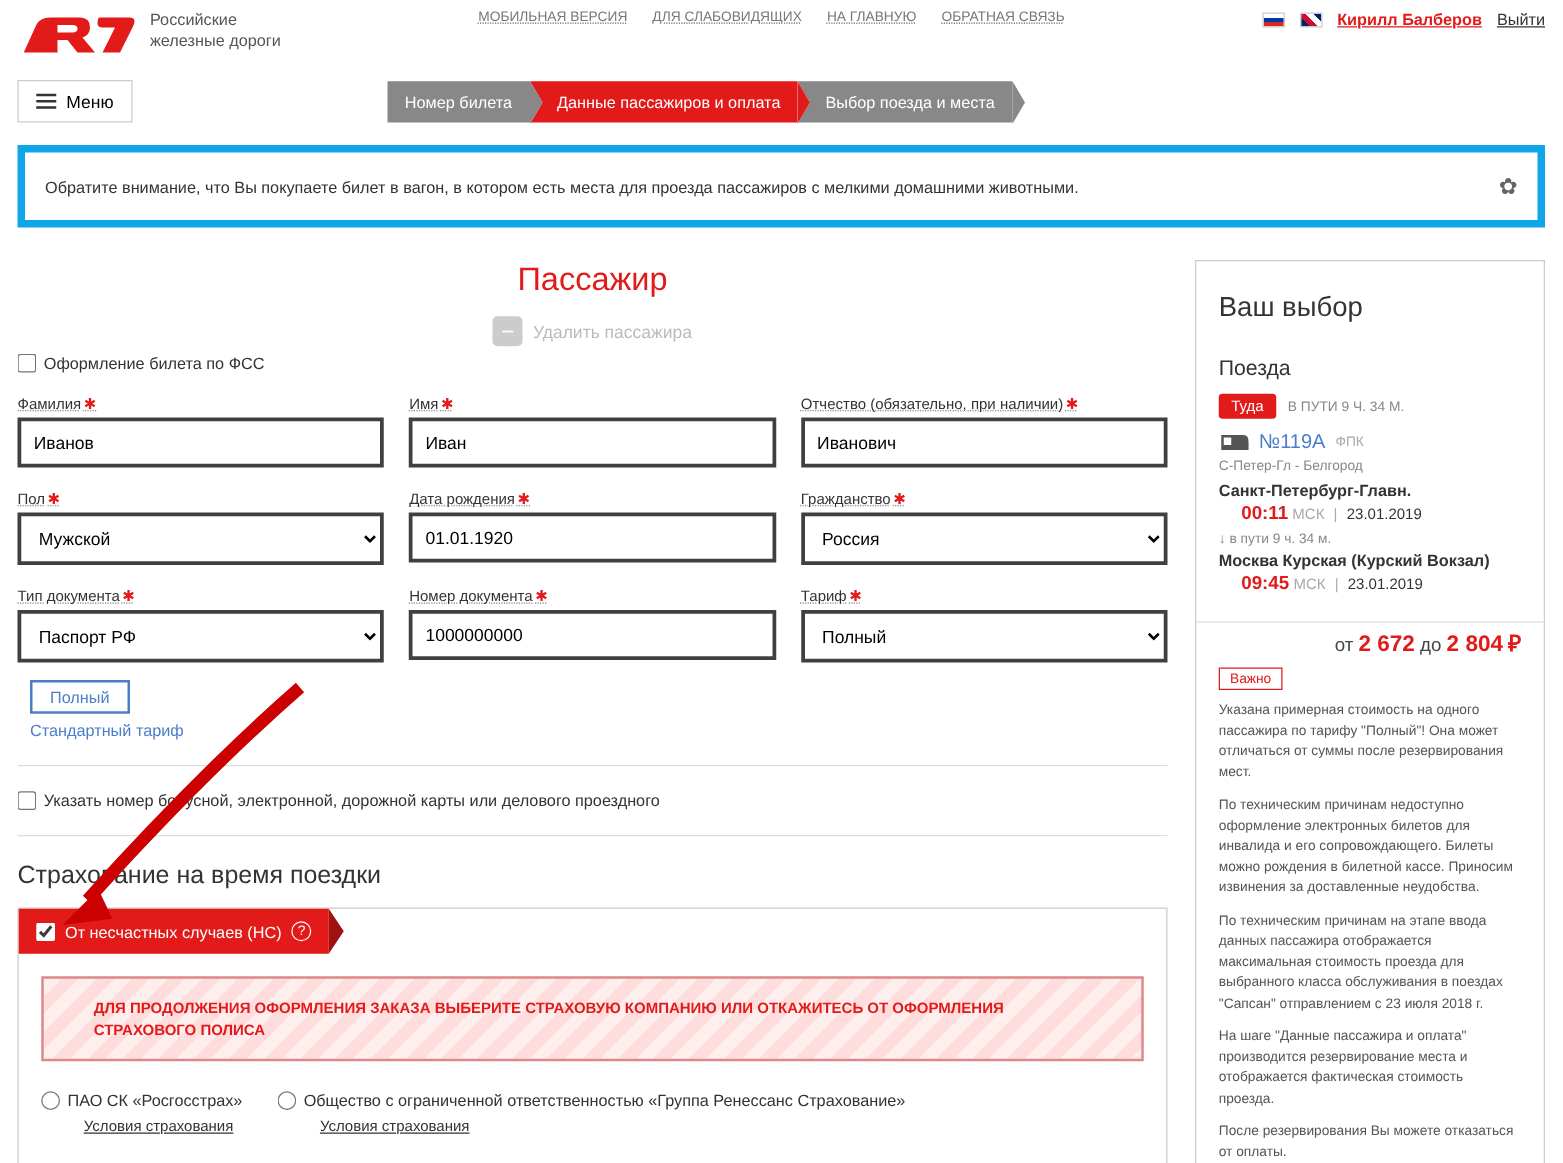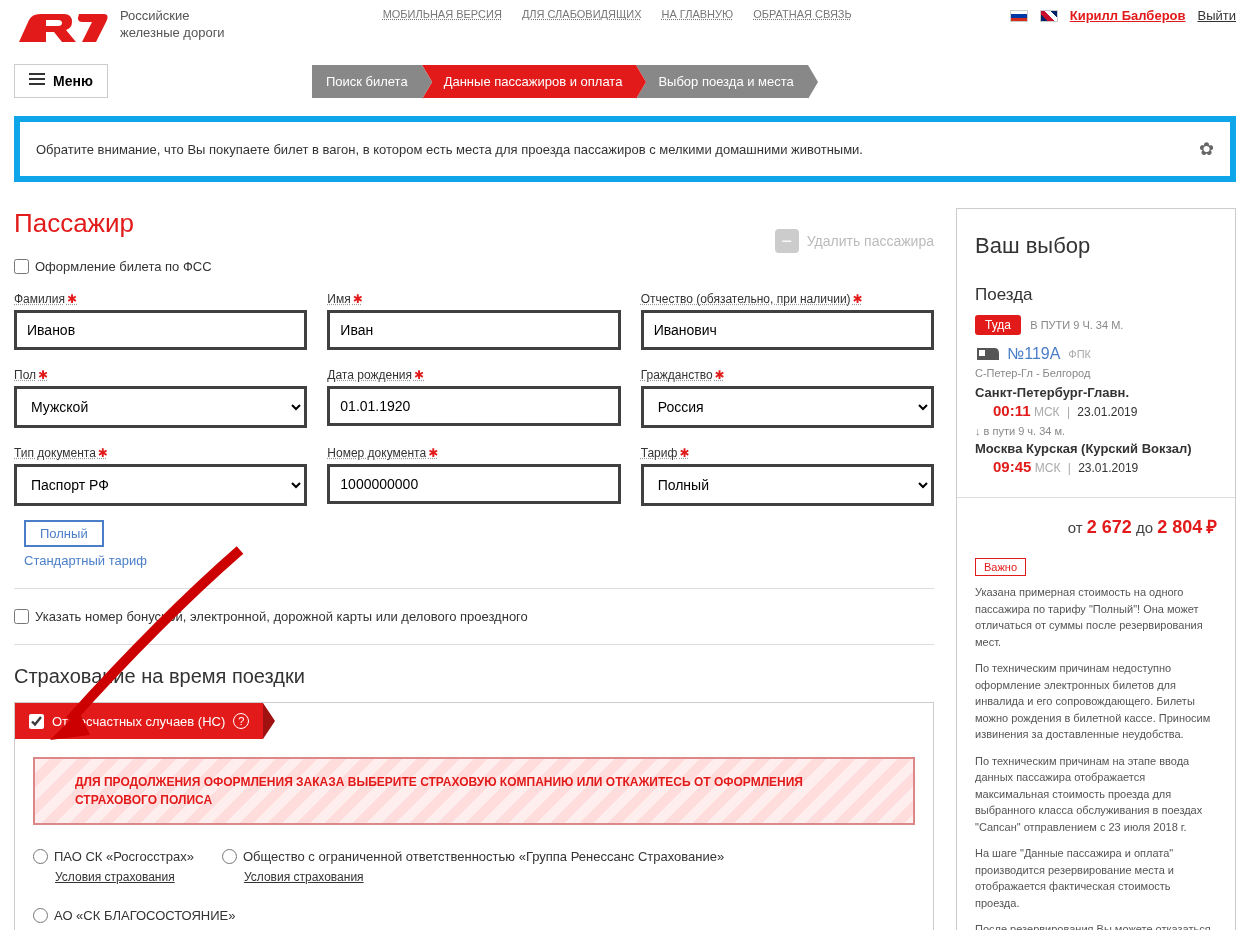--- a/index.html
+++ b/index.html
@@ -10,38 +10,38 @@
 .logo-text { font-size: 13px; color: #555; line-height: 1.3; }
 .top-links { display: flex; gap: 20px; font-size: 11px; }
 .top-links a { color: #777; text-decoration: underline dotted; cursor: pointer; }
 .user-block { display: flex; align-items: center; gap: 12px; font-size: 13px; }
 .flag { width: 18px; height: 12px; display: inline-block; }
 .flag-ru { background: linear-gradient(#fff 33%, #0039a6 33% 66%, #d52b1e 66%); border: 1px solid #ccc; }
 .flag-en { background: linear-gradient(45deg, #012169 25%, #c8102e 25% 50%, #fff 50% 75%, #012169 75%); border: 1px solid #ccc; }
 .username { color: #e21a1a; font-weight: bold; text-decoration: underline; }
 .logout { color: #333; text-decoration: underline; cursor: pointer; }
 .nav-row { display: flex; gap: 12px; padding: 16px 14px 10px; align-items: center; }
-.menu-btn { border: 1px solid #ccc; padding: 8px 14px; display: flex; gap: 8px; background: #fff; cursor: pointer; font-weight: bold; font-size: 14px; }
+.menu-btn { border: 1px solid #ccc; padding: 8px 14px; display: flex; align-items: center; gap: 8px; background: #fff; cursor: pointer; font-weight: normal; font-size: 14px; }
 .hamburger { width: 16px; height: 12px; display: flex; flex-direction: column; justify-content: space-between; }
 .hamburger span { height: 2px; background: #333; }
 .breadcrumb { display: flex; }
 .crumb { padding: 9px 14px 9px 22px; color: #fff; font-size: 13px; position: relative; background: #888; }
 .crumb:first-child { padding-left: 14px; }
 .crumb::after { content: ''; position: absolute; right: -10px; top: 0; border-top: 17px solid transparent; border-bottom: 17px solid transparent; border-left: 10px solid #888; z-index: 2; }
 .crumb::before { content: ''; position: absolute; left: 0; top: 0; border-top: 17px solid transparent; border-bottom: 17px solid transparent; border-left: 10px solid #fff; }
 .crumb:first-child::before { display: none; }
 .crumb.active { background: #e21a1a; }
 .crumb.active::after { border-left-color: #e21a1a; }
 .notice { border: 6px solid #0ea5e9; margin: 8px 14px; padding: 16px; display: flex; justify-content: space-between; align-items: center; font-size: 13px; }
 .notice-close { font-size: 18px; color: #666; cursor: pointer; }
 .main { display: flex; padding: 18px 14px; gap: 22px; align-items: flex-start; }
 .left-col { flex: 1; }
 .right-col { width: 280px; border: 1px solid #ccc; background: #fff; }
 h1 { font-size: 26px; color: #e21a1a; font-weight: normal; margin-bottom: 14px; }
-.pax-header { display: flex; justify-content: space-between; align-items: flex-end; }
+.pax-header { display: flex; justify-content: space-between; align-items: center; flex-direction: column; }
 .delete-pax { color: #bbb; display: flex; align-items: center; gap: 8px; font-size: 14px; }
 .minus-btn { width: 24px; height: 24px; background: #ccc; color: #fff; border-radius: 4px; display: inline-flex; align-items: center; justify-content: center; font-size: 18px; }
 .checkbox-row { display: flex; align-items: center; gap: 6px; margin: 6px 0 18px; font-size: 13px; }
 .checkbox-row input { width: 15px; height: 15px; }
 .form-grid { display: grid; grid-template-columns: 1fr 1fr 1fr; gap: 18px 20px; }
 .field label { font-size: 12px; display: block; margin-bottom: 4px; text-decoration: underline dotted #999; }
 .req { color: #e21a1a; margin-left: 2px; }
 .field input, .field select { width: 100%; padding: 9px 10px; border: 3px solid #404040; font-size: 14px; background: #fff; }
 .tariff-tag { border: 2px solid #4a7ec8; color: #4a7ec8; padding: 4px 14px; display: inline-block; margin: 14px 0 6px 10px; font-size: 13px; }
 .tariff-link { color: #4a7ec8; font-size: 13px; margin-left: 10px; cursor: pointer; }
@@ -50,39 +50,39 @@
 .insurance-box { border: 1px solid #ccc; }
 .ins-header { background: #e21a1a; color: #fff; padding: 10px 14px; display: inline-flex; align-items: center; gap: 8px; position: relative; font-size: 13px; }
 .ins-header::after { content: ''; position: absolute; right: -12px; top: 0; border-top: 18px solid transparent; border-bottom: 18px solid transparent; border-left: 12px solid #a01212; }
 .ins-header input { width: 15px; height: 15px; accent-color: #fff; }
 .help-circle { width: 16px; height: 16px; border: 1.5px solid #fff; border-radius: 50%; display: inline-flex; align-items: center; justify-content: center; font-size: 11px; }
 .ins-body { padding: 18px; }
 .ins-warning { border: 2px solid #d88; background: repeating-linear-gradient(135deg, #fee 0 10px, #fdd 10px 20px); padding: 14px 40px; color: #e21a1a; font-weight: bold; font-size: 12px; line-height: 1.5; margin-bottom: 24px; }
 .ins-options { display: flex; flex-wrap: wrap; gap: 10px 28px; font-size: 13px; }
 .ins-opt { display: flex; align-items: center; gap: 6px; }
 .ins-opt input { width: 15px; height: 15px; }
-.ins-terms { font-size: 12px; text-decoration: underline; color: #333; margin-top: 6px; margin-left: 22px; display: block; cursor: pointer; }
+.ins-terms { font-size: 12px; text-decoration: underline; color: #333; margin-top: 6px; margin-left: 34px; display: block; cursor: pointer; }
 .ins-row { margin-bottom: 14px; }
 .right-col h2 { font-size: 22px; padding: 16px 18px 8px; }
 .right-col h3 { font-size: 17px; padding: 4px 18px 10px; font-weight: normal; }
 .trip-info { padding: 0 18px 16px; font-size: 12px; }
 .dir-badge { background: #e21a1a; color: #fff; padding: 3px 10px; border-radius: 3px; font-size: 12px; display: inline-block; }
 .travel-time { color: #888; font-size: 11px; margin-left: 6px; }
 .train-row { display: flex; align-items: center; gap: 8px; margin: 10px 0 4px; }
 .train-icon { width: 24px; height: 16px; }
 .train-num { color: #4a7ec8; font-size: 16px; }
 .train-company { color: #aaa; font-size: 11px; }
 .route { color: #888; font-size: 11px; margin-bottom: 6px; }
 .station { font-weight: bold; font-size: 13px; margin-top: 4px; }
 .time-row { font-size: 12px; margin: 2px 0 6px 18px; }
 .time-row .time { color: #e21a1a; font-weight: bold; font-size: 15px; }
 .time-row .tz { color: #aaa; }
 .time-row .sep { color: #aaa; margin: 0 4px; }
 .duration { color: #888; font-size: 11px; margin: 4px 0; }
-.price-box { border-top: 1px solid #ddd; padding: 16px 18px; text-align: right; font-size: 15px; }
+.price-box { border-top: 1px solid #ddd; padding: 4px 18px; text-align: right; font-size: 15px; }
 .price-box .from { color: #444; }
 .price-box .p1, .price-box .p2 { color: #e21a1a; font-weight: bold; font-size: 18px; }
 .important-badge { border: 1px solid #e21a1a; color: #e21a1a; padding: 2px 8px; font-size: 11px; display: inline-block; margin: 4px 18px 8px; }
 .info-text { font-size: 11px; color: #555; padding: 0 18px 10px; line-height: 1.5; }
 .arrow-annotation { position: absolute; pointer-events: none; z-index: 100; }
 </style>
 </head>
 <body>
 
 <div class="topbar">
@@ -116,21 +116,21 @@
   <button class="menu-btn">
     <span class="hamburger">
         <span></span>
         <span></span>
         <span></span>
       </span>
     <span>Меню</span>
   </button>
   <div style="width:180px"></div>
   <div class="breadcrumb">
-    <div class="crumb">Поиск билета</div>
+    <div class="crumb">Номер билета</div>
     <div class="crumb active">Данные пассажиров и оплата</div>
     <div class="crumb">Выбор поезда и места</div>
   </div>
 </div>
 
 <div class="notice">
   <span>Обратите внимание, что Вы покупаете билет в вагон, в котором есть места для проезда пассажиров с мелкими домашними животными.</span>
   <span class="notice-close">✿</span>
 </div>
 

